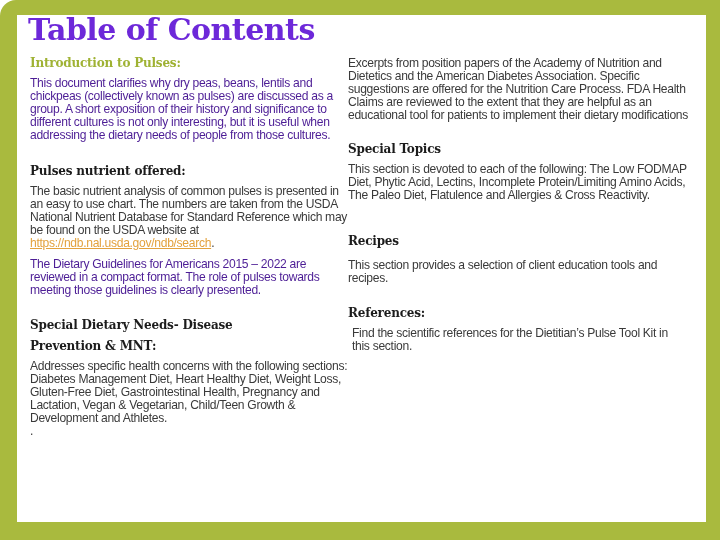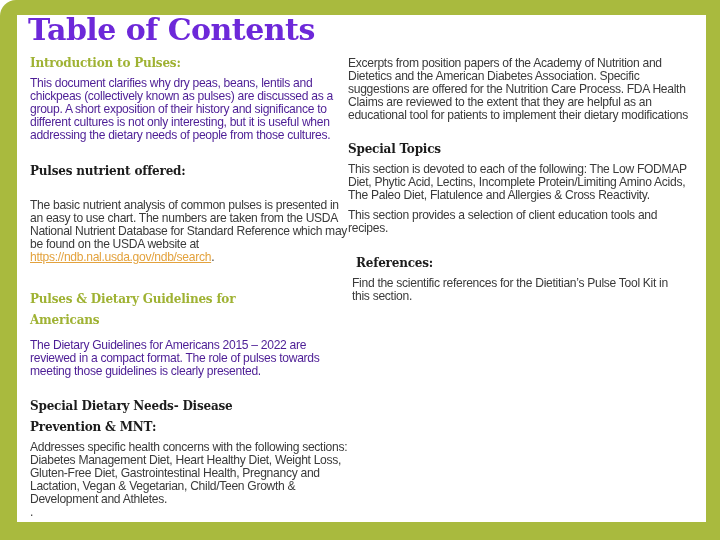--- a/index.html
+++ b/index.html
@@ -43,33 +43,33 @@
   p {
     margin:0;
     font-size:12.1px; line-height:13px;
     letter-spacing:-0.3px;
     color:#3a3a3a;
   }
   p.green { color:#4c1d95; }
 
   .m-intro-p      { margin-top:3px; }
   .m-nutrient-h   { margin-top:19px; }
-  .m-nutrient-p   { margin-top:17px; }
+  .m-nutrient-p   { margin-top:3px; }
   .m-guidelines-h { margin-top:25px; }
   .m-guidelines-p { margin-top:8px; }
   .m-needs-h      { margin-top:18px; }
   .m-needs-p      { margin-top:3px; }
   .m-trailing     { margin-top:0; }
 
   .m-excerpt-p    { margin-top:4px; }
   .m-topics-h     { margin-top:17px; }
   .m-topics-p     { margin-top:3px; }
   .m-recipes-h    { margin-top:29px; }
   .m-recipes-p    { margin-top:7px; }
-  .m-refs-h       { margin-top:18px; margin-left:8px; }
+  .m-refs-h       { margin-top:18px; margin-left:0; }
   .m-refs-p       { margin-top:3px;  margin-left:4px; }
 
   .link {
     color:#e3a23d;
     text-decoration:underline;
     cursor:pointer;
   }
 </style>
 </head>
 <body>
@@ -81,38 +81,37 @@
   <div class="title">Table of Contents</div>
 
   <div class="col col-left">
 
     <h2 class="green">Introduction to Pulses:</h2>
     <p class="green m-intro-p">This document clarifies why dry peas, beans, lentils and chickpeas (collectively known as pulses) are discussed as a group. A short exposition of their history and significance to different cultures is not only interesting, but it is useful when addressing the dietary needs of people from those cultures.</p>
 
     <h2 class="m-nutrient-h">Pulses nutrient offered:</h2>
     <p class="m-nutrient-p"><span>The basic nutrient analysis of common pulses is presented in an easy to use chart. The numbers are taken from the USDA National Nutrient Database for Standard Reference which may be found on the USDA website at </span><span class="link">https://ndb.nal.usda.gov/ndb/search</span><span>.</span></p>
 
-    <h2 class="green m-guidelines-h">Pulses &amp; Dietary Guidelines for
-Americans</h2>
     <p class="green m-guidelines-p">The Dietary Guidelines for Americans 2015 – 2022 are reviewed in a compact format. The role of pulses towards meeting those guidelines is clearly presented.</p>
 
     <h2 class="m-needs-h">Special Dietary Needs- Disease
 Prevention &amp; MNT:</h2>
     <p class="m-needs-p">Addresses specific health concerns with the following sections: Diabetes Management Diet, Heart Healthy Diet, Weight Loss, Gluten-Free Diet, Gastrointestinal Health, Pregnancy and Lactation, Vegan &amp; Vegetarian, Child/Teen Growth &amp; Development and Athletes.</p>
     <p class="m-trailing">.</p>
 
   </div>
 
   <div class="col col-right">
 
     <p class="m-excerpt-p">Excerpts from position papers of the Academy of Nutrition and Dietetics and the American Diabetes Association. Specific suggestions are offered for the Nutrition Care Process. FDA Health Claims are reviewed to the extent that they are helpful as an educational tool for patients to implement their dietary modifications</p>
 
     <h2 class="m-topics-h">Special Topics</h2>
     <p class="m-topics-p">This section is devoted to each of the following: The Low FODMAP Diet, Phytic Acid, Lectins, Incomplete Protein/Limiting Amino Acids, The Paleo Diet, Flatulence and Allergies &amp; Cross Reactivity.</p>
 
+    <h2 class="m-recipes-h">Recipes</h2>
     <p class="m-recipes-p">This section provides a selection of client education tools and recipes.</p>
 
     <h2 class="m-refs-h">References:</h2>
     <p class="m-refs-p">Find the scientific references for the Dietitian’s Pulse Tool Kit in this section.</p>
 
   </div>
 
 </div>
 
 </body></html>

